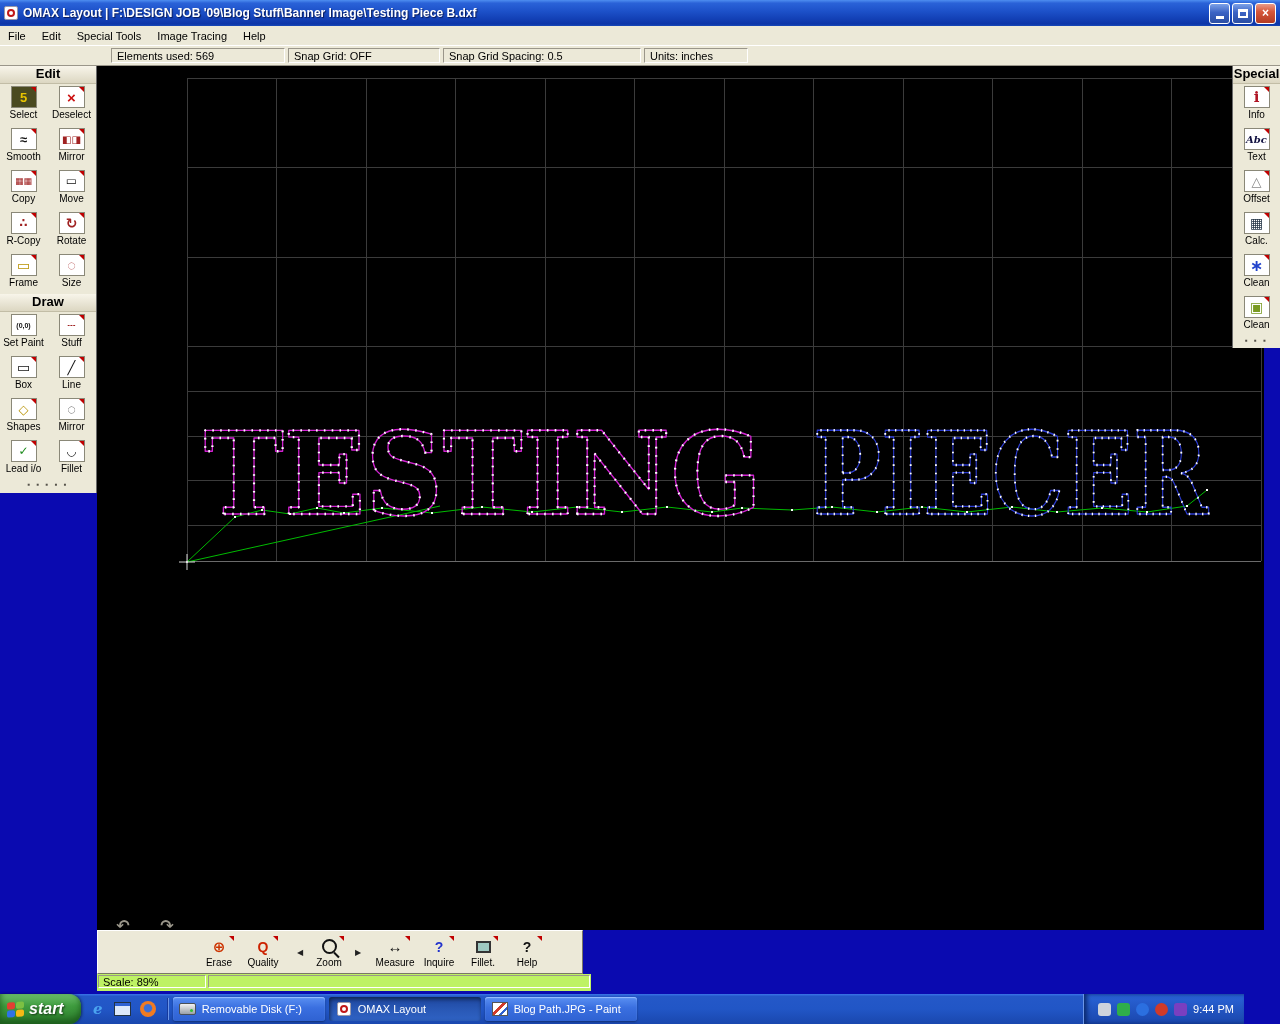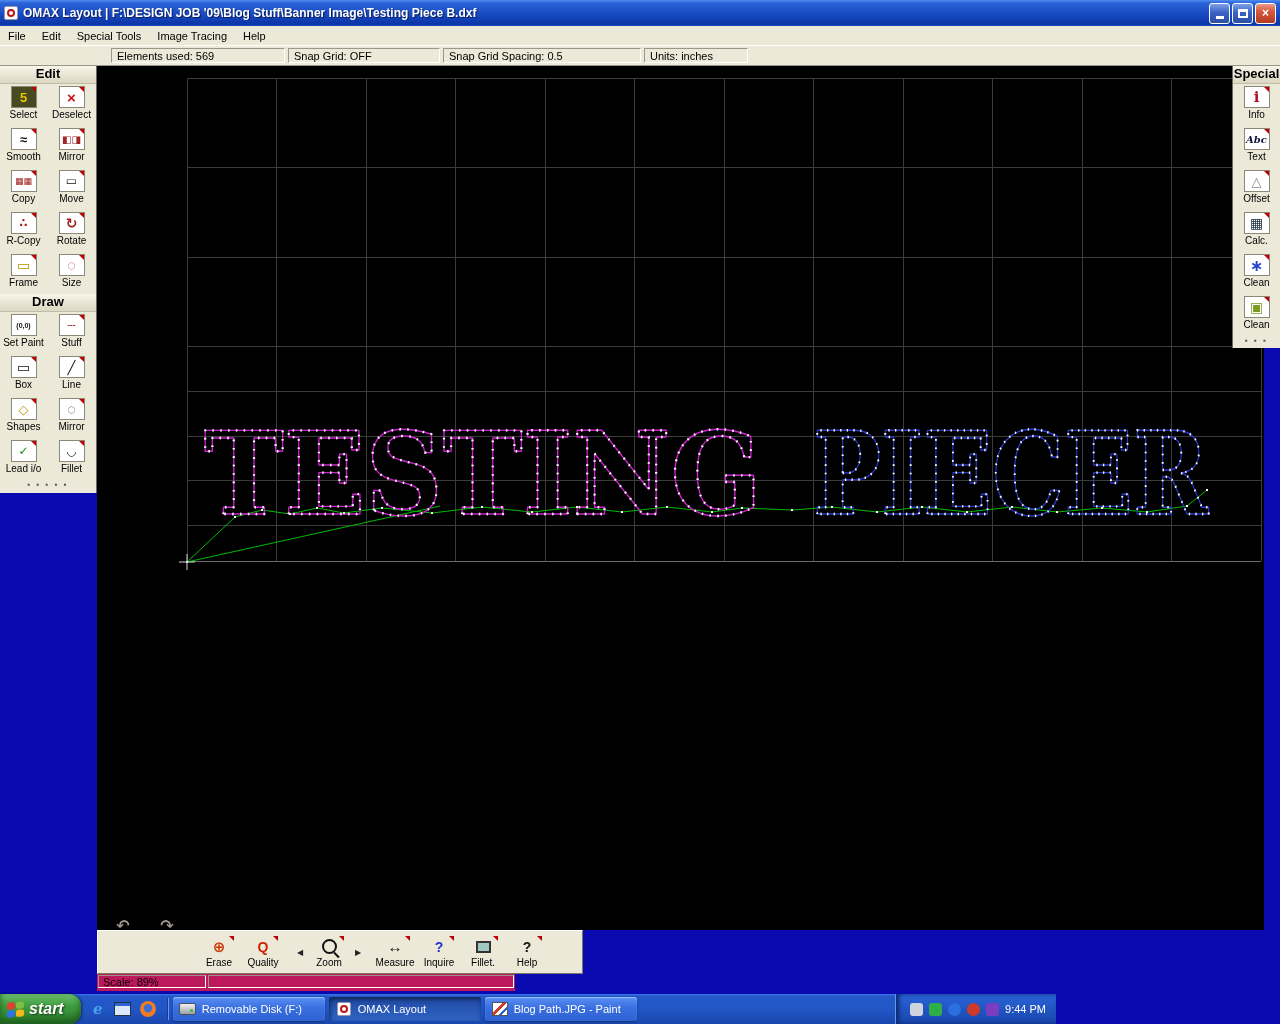--- a/index.html
+++ b/index.html
@@ -58,29 +58,29 @@
     border:1px solid;border-color:#fff #7a7767 #7a7767 #fff;box-sizing:border-box;
     display:flex;align-items:stretch;padding:1px 3px;}
   .bbtn{width:44px;display:flex;flex-direction:column;align-items:center;justify-content:center;}
   .bico{width:28px;height:20px;display:flex;align-items:center;justify-content:center;position:relative;}
   .bico.sub::after{content:"";position:absolute;top:-1px;right:-1px;border-style:solid;
     border-width:0 5px 5px 0;border-color:transparent #c00000 transparent transparent;}
   .blbl{font-size:10px;color:#000;white-space:nowrap;}
   .bbtn.disabled .blbl{color:#9a968a;margin-top:43px;}
   .bbtn.arrow{width:14px;font-size:8px;color:#222;align-items:center;justify-content:center;}
   .gap{margin-left:8px;}
-  #scale-strip{position:absolute;left:97px;top:974px;width:418px;height:17px;background:#be185d;
+  #scale-strip{position:absolute;left:97px;top:974px;width:494px;height:17px;background:#bef264;
     display:flex;gap:2px;padding:1px;box-sizing:border-box;}
   #scale-strip .cell{height:13px;line-height:12px;font-size:11px;padding-left:4px;box-sizing:border-box;
     border:1px solid;border-color:#9a968a #fff #fff #9a968a;}
   #scale-strip .c1{width:108px;}
   #scale-strip .c2{flex:1;}
 
   
-  #taskbar{position:absolute;left:0;top:994px;width:1056px;height:30px;
+  #taskbar{position:absolute;left:0;top:994px;width:1244px;height:30px;
     background:linear-gradient(#3a76e8 0%,#2458c8 8%,#2156c6 50%,#1a47ae 100%);
     display:flex;align-items:center;}
   #start-button{height:30px;padding:0 17px 0 7px;display:flex;align-items:center;gap:5px;flex:none;
     color:#fff;font-weight:bold;font-style:italic;font-size:16px;
     background:linear-gradient(#6cbf6c 0%,#3f9c3f 40%,#2c7d2c 95%);
     border-radius:0 12px 12px 0;box-shadow:inset 0 -4px 7px #1c5c1c,1px 0 3px rgba(0,0,0,.5);
     text-shadow:1px 1px 2px rgba(0,0,0,.6);}
   .winflag{width:17px;height:15px;display:grid;grid-template-columns:8px 8px;gap:1px;transform:skewY(-5deg);}
   .winflag i{border-radius:2px;}
   .ql{display:flex;align-items:center;gap:7px;padding:0 8px;flex:none;}

